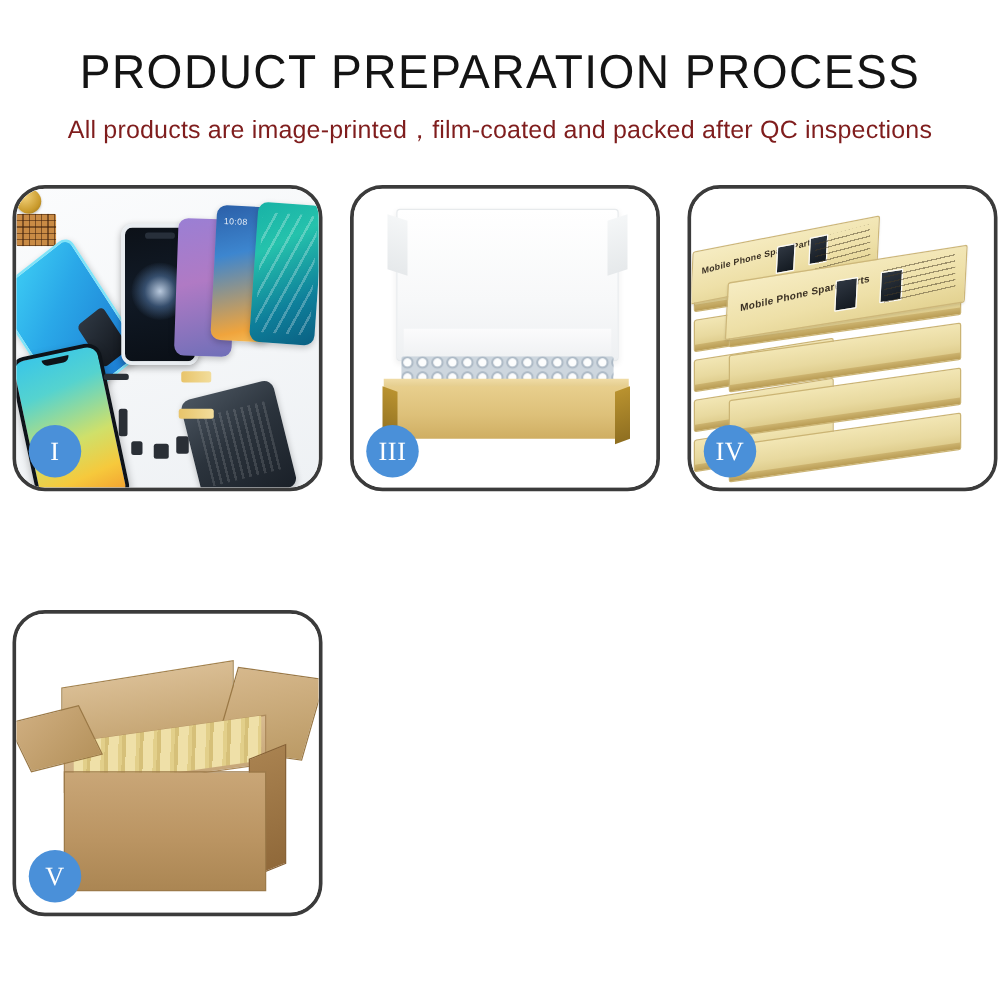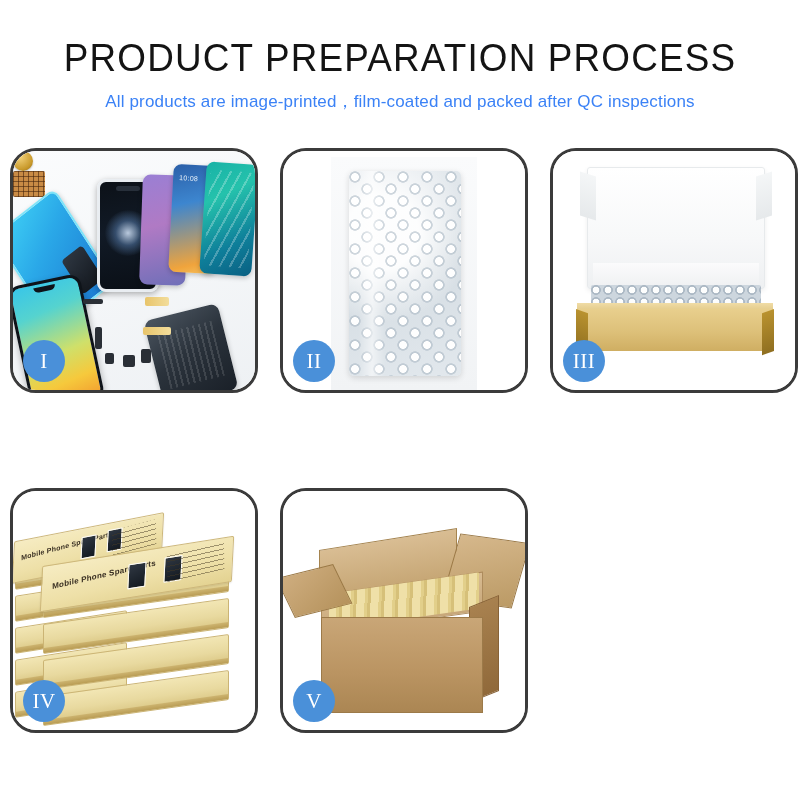--- a/index.html
+++ b/index.html
@@ -32,23 +32,23 @@
     font-size: 38px;
     font-weight: 400;
     letter-spacing: 1.2px;
     color: #141414;
     line-height: 1.08;
     transform: scaleX(0.97);
   }
   .subtitle {
     margin-top: 11px;
     font-family: "Liberation Sans", sans-serif;
-    font-size: 17px;
+    font-size: 20px;
     font-weight: 400;
-    color: #3b82f6;
+    color: #7f1d1d;
     letter-spacing: .15px;
   }
 
   
   .grid {
     position: absolute;
     top: 148px;
     left: 10px;
     width: 780px;
     display: grid;
@@ -458,30 +458,20 @@
         <div class="p1-dot" style="left:82px;top:176px;width:7px;height:22px;"></div>
         <div class="p1-dot" style="left:92px;top:202px;width:9px;height:11px;"></div>
         <div class="p1-dot" style="left:110px;top:204px;width:12px;height:12px;"></div>
         <div class="p1-dot" style="left:128px;top:198px;width:10px;height:14px;"></div>
         <div class="p1-ribbon" style="left:132px;top:146px;width:24px;height:9px;"></div>
         <div class="p1-ribbon" style="left:130px;top:176px;width:28px;height:8px;"></div>
       </div>
       <div class="badge">I</div>
     </div>
 
-    <div class="card">
-      <div class="photo p2">
-        <div class="p2-sheet"></div>
-        <div class="p2-wrap">
-          <div class="p2-bubbles"></div>
-          <div class="p2-gloss"></div>
-        </div>
-      </div>
-      <div class="badge">II</div>
-    </div>
 
     <div class="card">
       <div class="photo p3">
         <div class="p3-lid"></div>
         <div class="p3-foam"></div>
         <div class="p3-inner"></div>
         <div class="p3-rim"></div>
         <div class="p3-front"></div>
       </div>
       <div class="badge">III</div>

